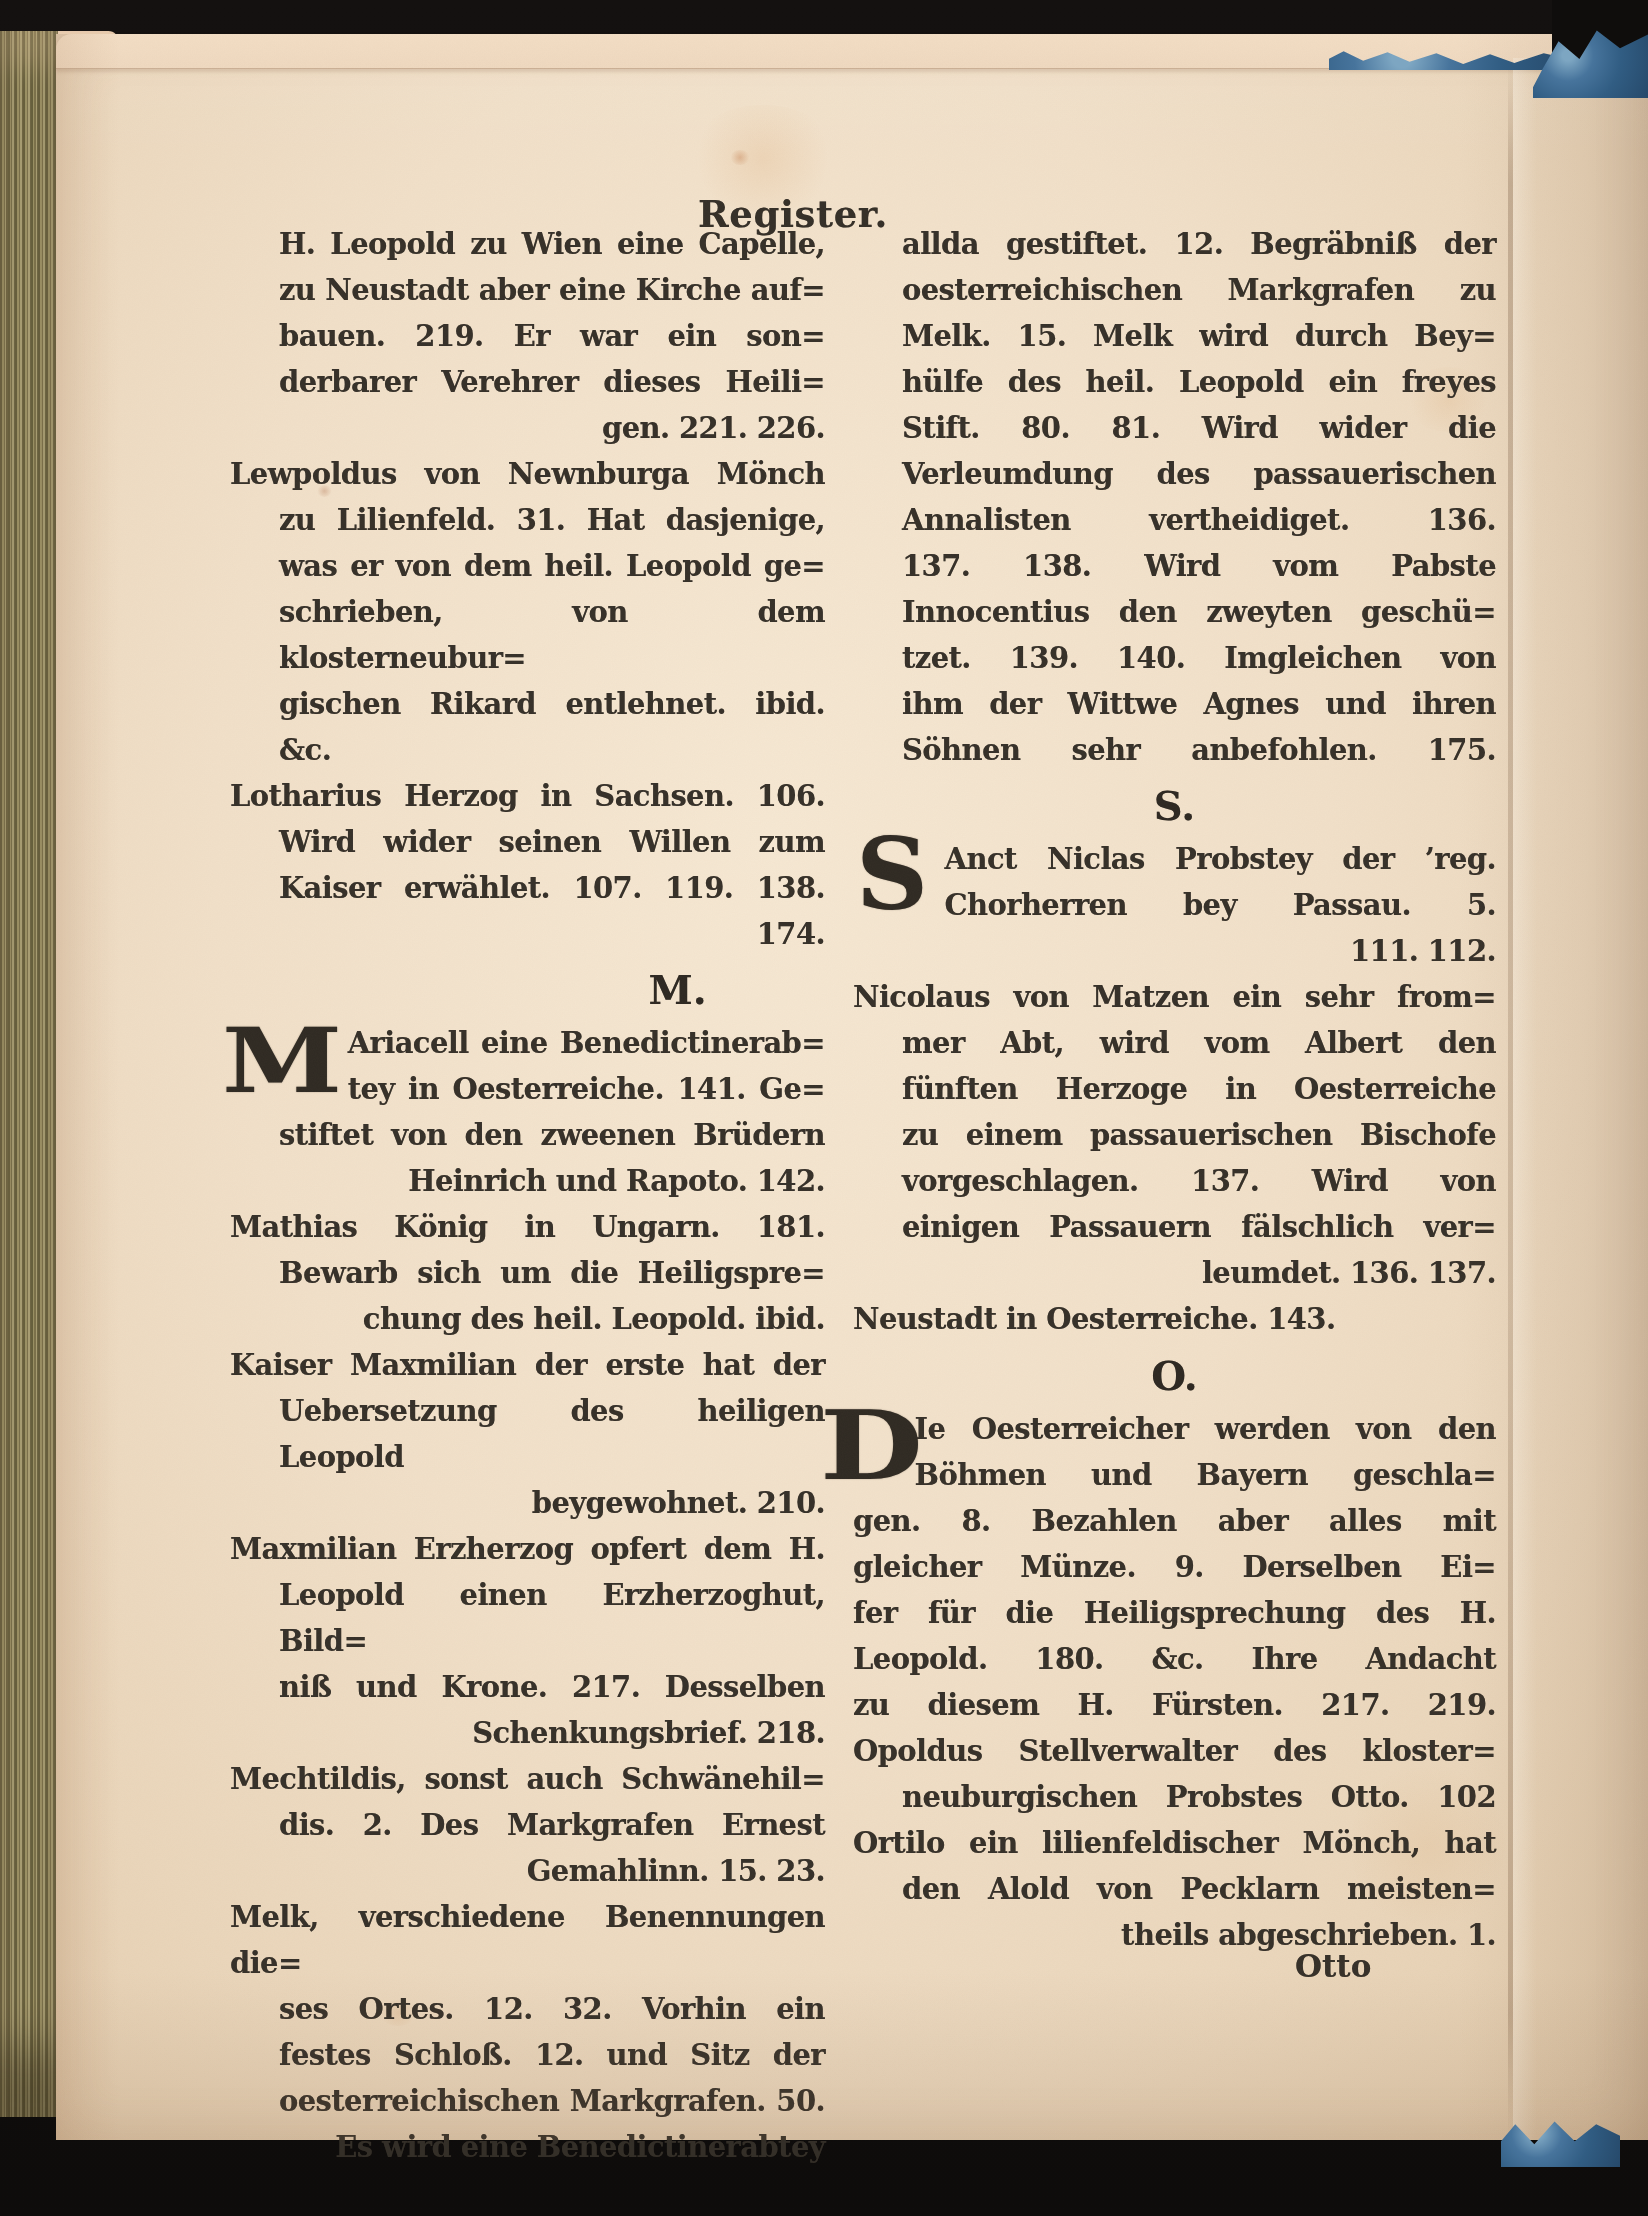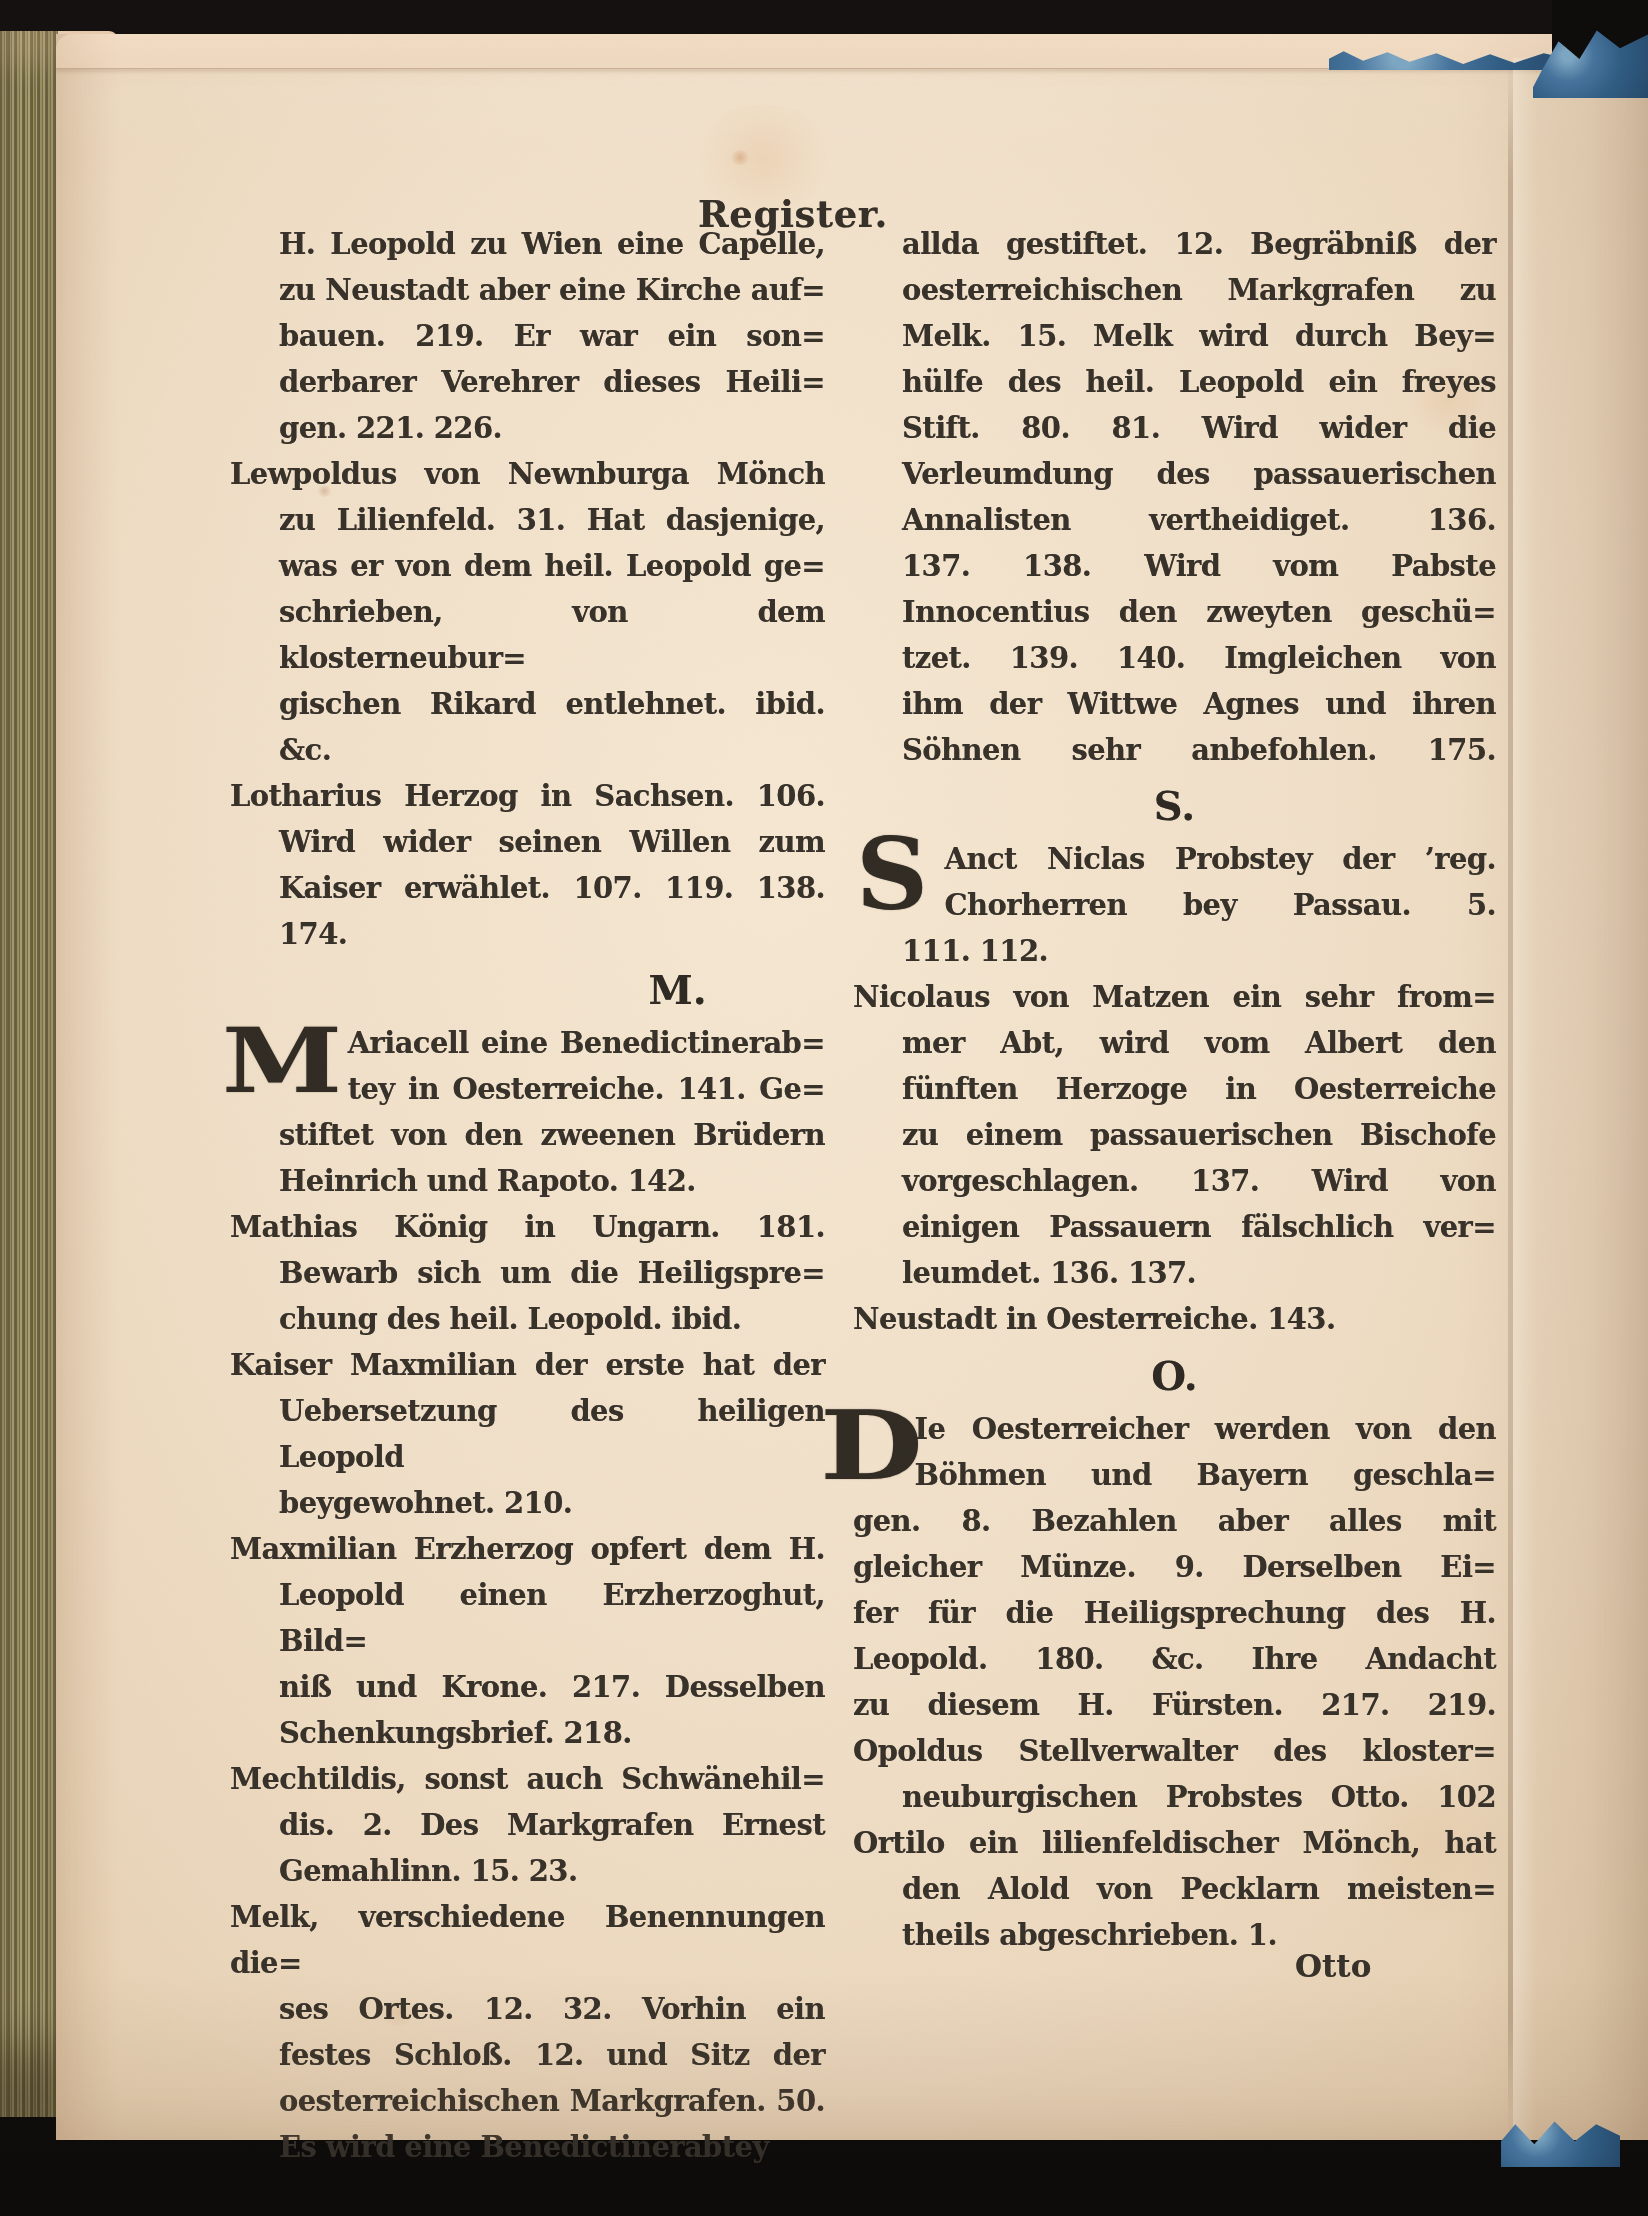--- a/index.html
+++ b/index.html
@@ -44,21 +44,21 @@
   .marble-bottom{left:1501px;top:2110px;width:119px;height:57px;
     clip-path:polygon(0 55%,12% 25%,28% 60%,45% 20%,62% 55%,80% 25%,100% 45%,100% 100%,0 100%);}
   
   .header{position:absolute;left:737px;top:158px;transform:translateX(-50%);
     font-size:37px;font-weight:700;color:#332e27;letter-spacing:0.6px;text-shadow:0 0 0.6px rgba(50,40,30,.5);}
   .col{position:absolute;top:187px;color:#342f28;}
   .col-left{left:174px;width:595px;}
   .col-right{left:797px;width:643px;}
   .ln{font-size:29px;line-height:46px;font-weight:700;letter-spacing:-0.6px;
     text-align:left;text-shadow:0 0 0.6px rgba(50,40,30,.45);}
-  .ln.ind{padding-left:49px;}
+  .ln.ind{padding-left:49px;text-align:right;}
   .ln.j{text-align:justify;text-align-last:justify;}
   .entry{overflow:visible;}
   .heading{font-size:40px;line-height:49px;font-weight:700;text-align:center;
     margin:8.3px 0 6px 0;color:#2c2721;text-shadow:0 0 0.6px rgba(50,40,30,.5);}
   .col-left .heading{transform:translateX(150px);}
   .cap{float:left;font-weight:700;color:#2e2922;line-height:89px;height:91px;
     text-align:center;text-shadow:0 0 1.2px rgba(50,40,30,.5);}
   .cap-m{font-size:89px;width:141px;margin:-4.8px 10.7px 0 -34px;transform:scaleX(1.22);transform-origin:left center;}
   .cap-s{font-size:100px;width:88px;margin:-6px 8.3px 0 -4.8px;}
   .cap-d{font-size:95px;width:89px;margin:-4.8px 9.5px 0 -37px;transform:scaleX(1.25);transform-origin:left center;}

